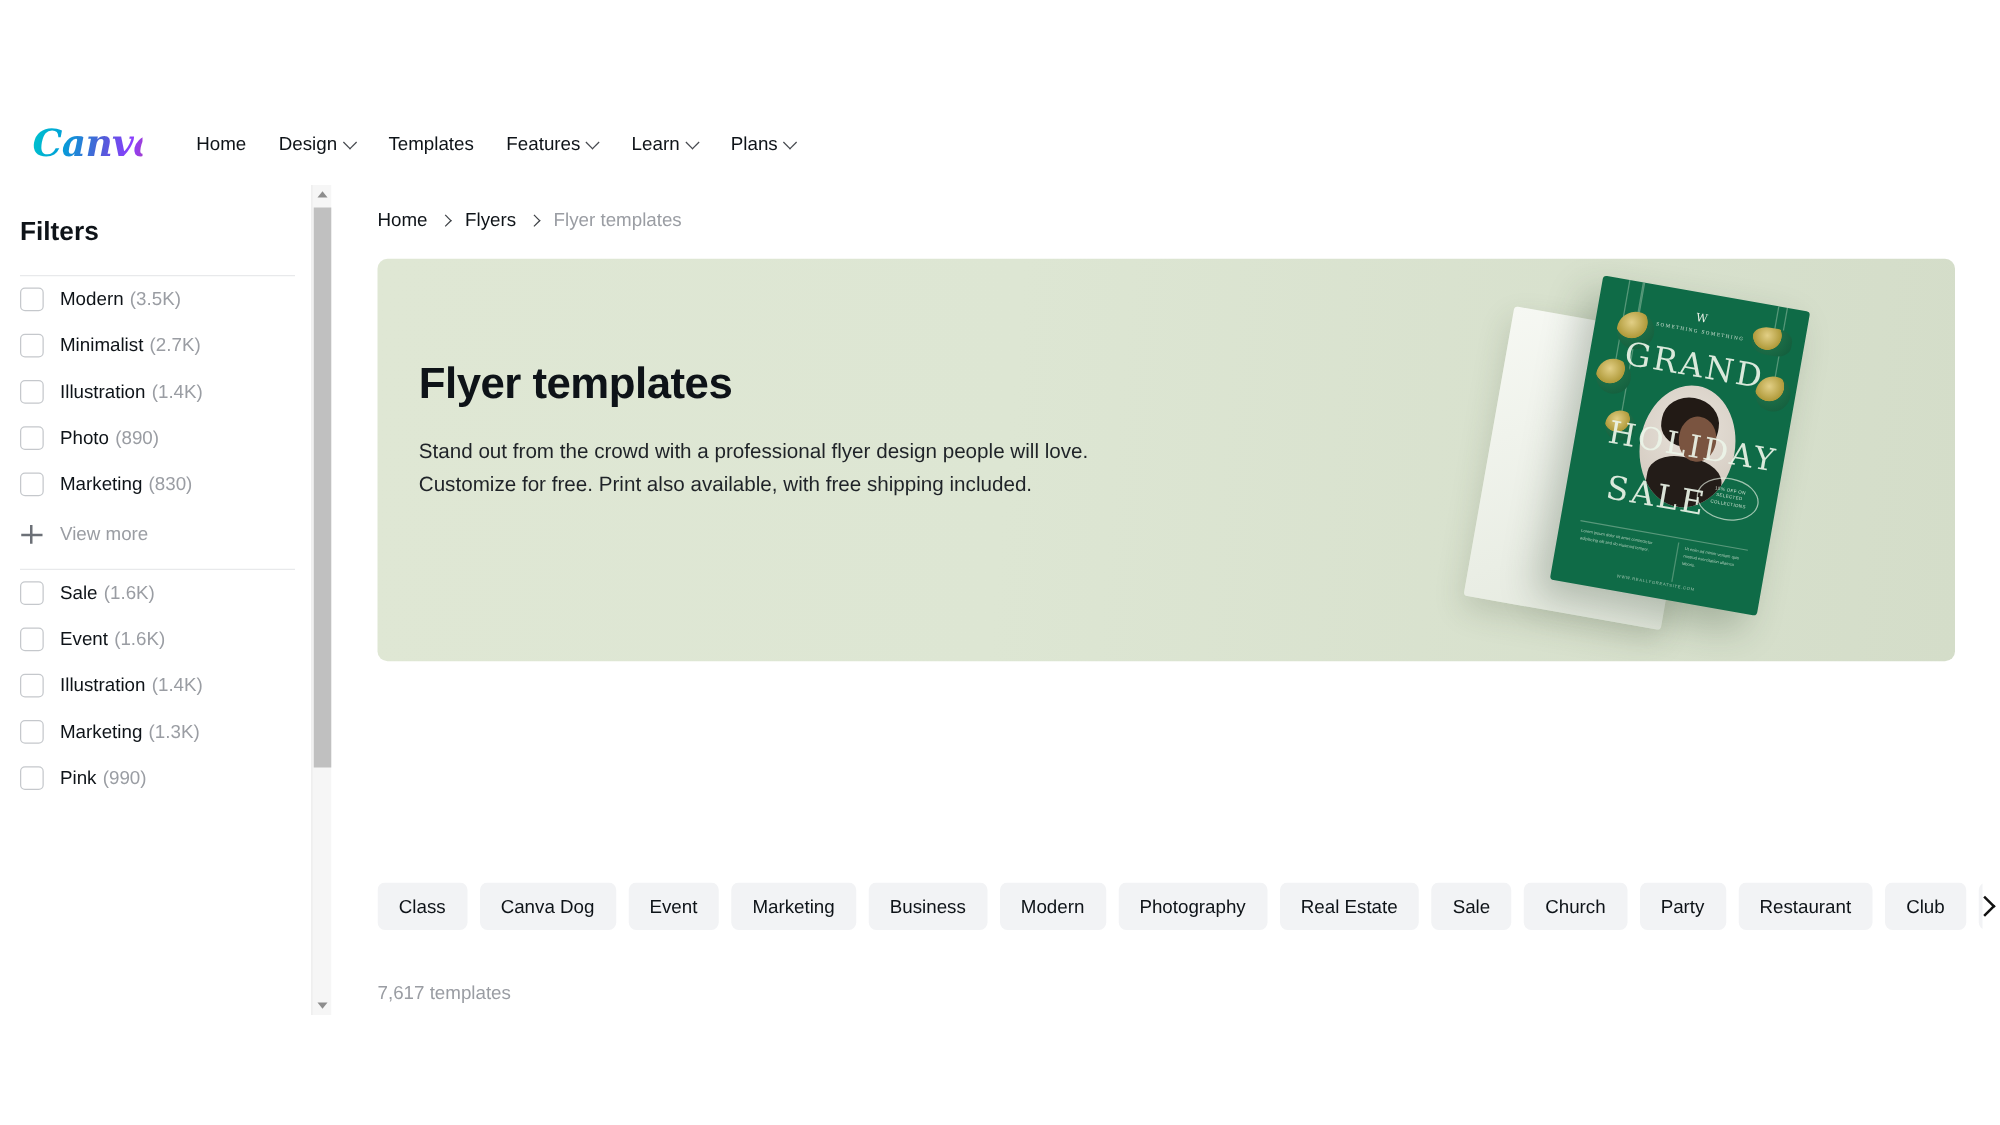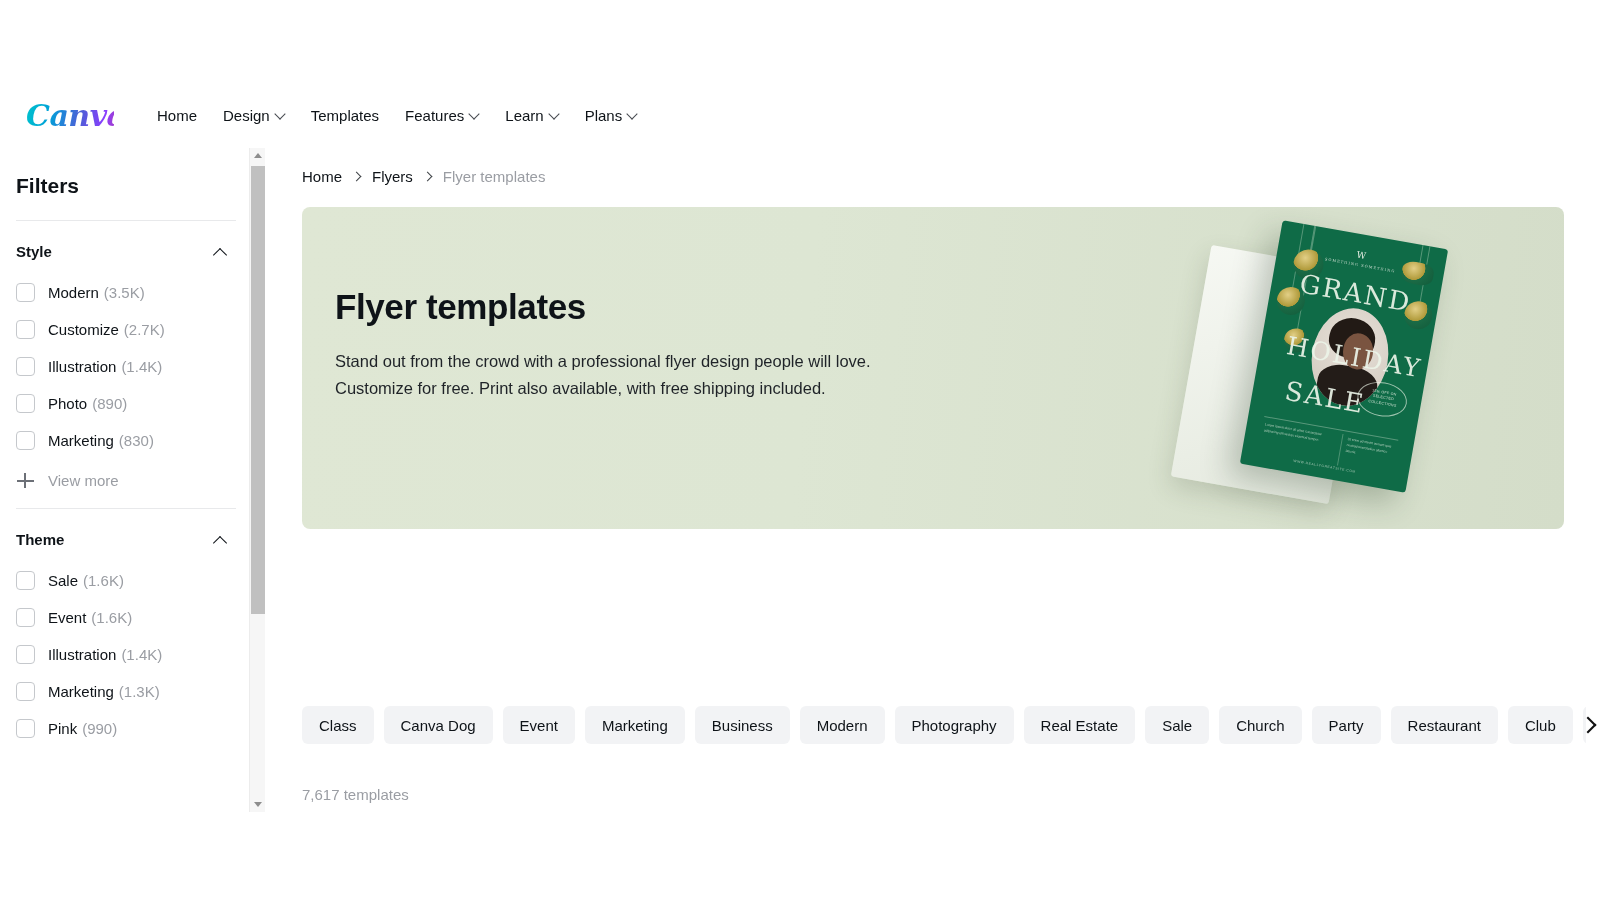--- a/index.html
+++ b/index.html
@@ -390,32 +390,28 @@
 
   <div class="help-btn">?</div>
   <button class="login-btn">Log in</button>
   <button class="signup-btn">Sign up</button>
 
   <div class="sidebar">
     <div class="sidebar-inner">
       <div class="filters-title">Filters</div>
       <div class="divider"></div>
 
-      <div class="group-head">
-        <span class="group-title">Style</span>
-        <span class="chev-up"></span>
-      </div>
       <div class="opt">
         <span class="cb"></span>
         <span class="opt-label">Modern</span>
         <span class="opt-count">(3.5K)</span>
       </div>
       <div class="opt">
         <span class="cb"></span>
-        <span class="opt-label">Customize</span>
+        <span class="opt-label">Minimalist</span>
         <span class="opt-count">(2.7K)</span>
       </div>
       <div class="opt">
         <span class="cb"></span>
         <span class="opt-label">Illustration</span>
         <span class="opt-count">(1.4K)</span>
       </div>
       <div class="opt">
         <span class="cb"></span>
         <span class="opt-label">Photo</span>
@@ -425,24 +421,20 @@
         <span class="cb"></span>
         <span class="opt-label">Marketing</span>
         <span class="opt-count">(830)</span>
       </div>
       <div class="viewmore">
         <span class="plus"></span>
         <span>View more</span>
       </div>
       <div class="divider"></div>
 
-      <div class="group-head">
-        <span class="group-title">Theme</span>
-        <span class="chev-up"></span>
-      </div>
       <div class="opt">
         <span class="cb"></span>
         <span class="opt-label">Sale</span>
         <span class="opt-count">(1.6K)</span>
       </div>
       <div class="opt">
         <span class="cb"></span>
         <span class="opt-label">Event</span>
         <span class="opt-count">(1.6K)</span>
       </div>

